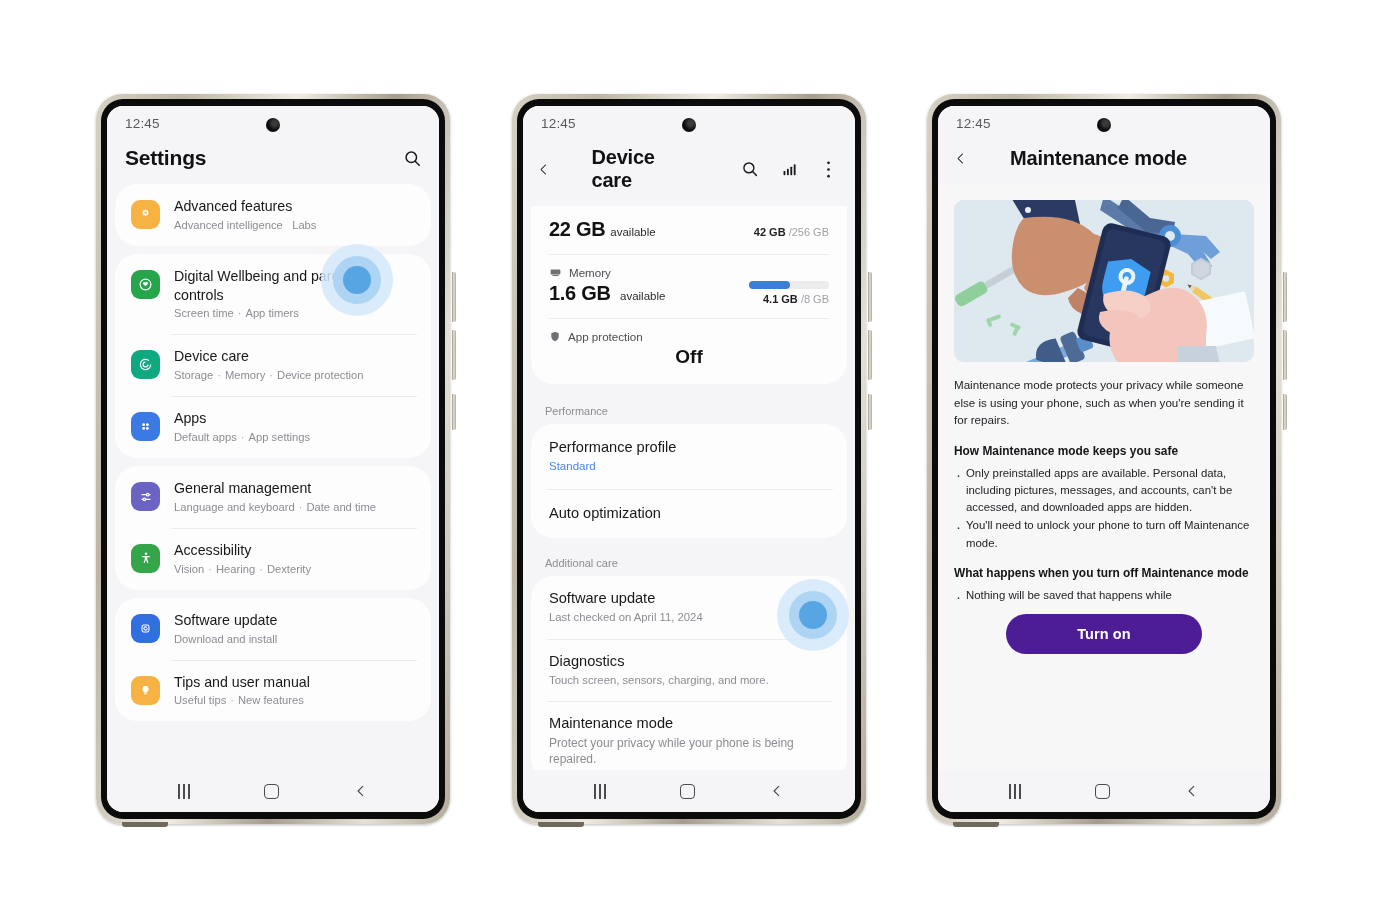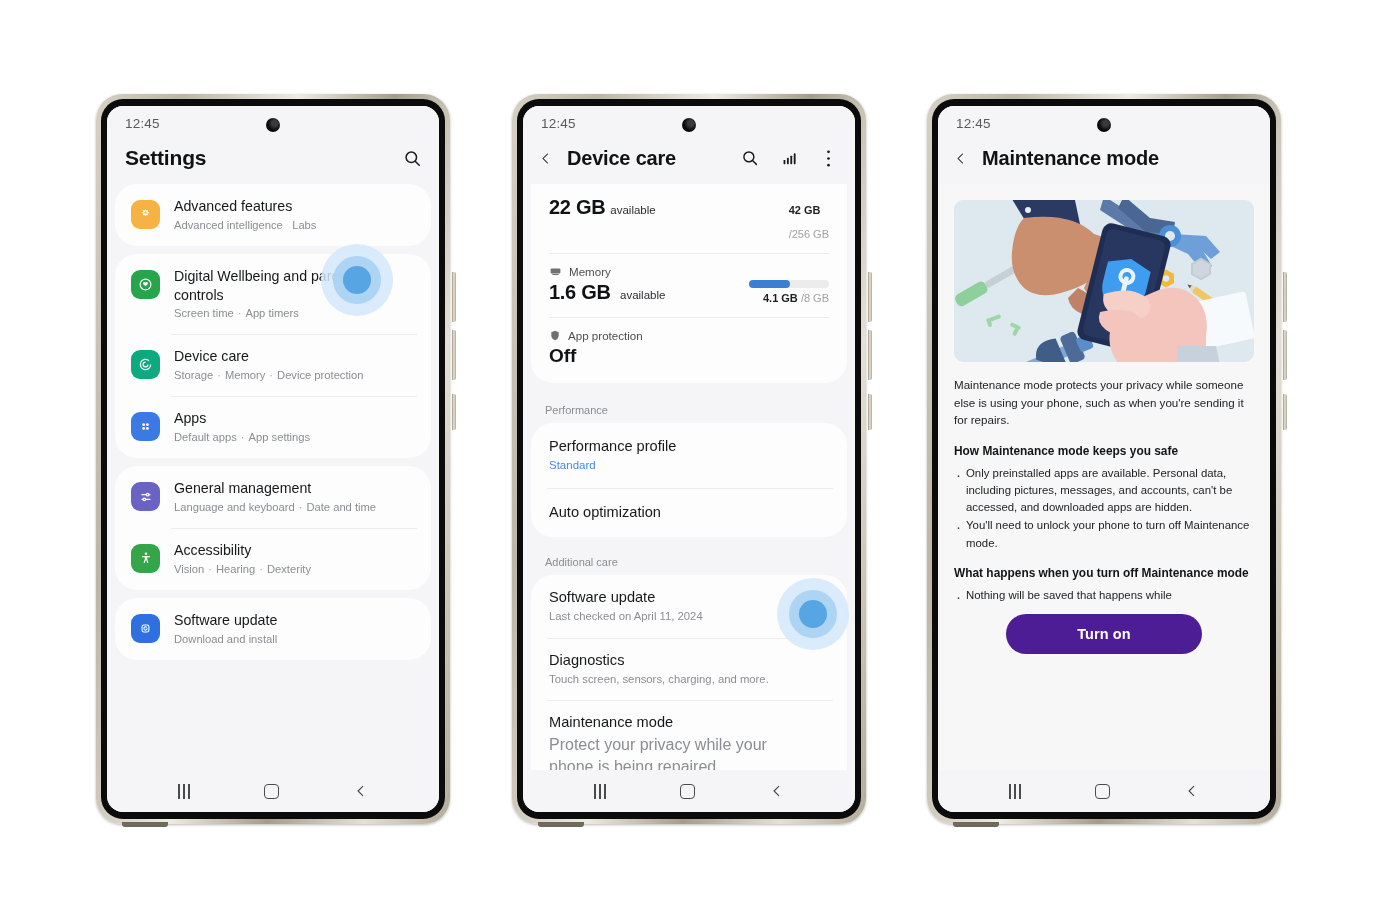--- a/index.html
+++ b/index.html
@@ -59,42 +59,42 @@
   }
   .punch {
     position: absolute; left: 50%; top: 12px; transform: translateX(-50%);
     width: 14px; height: 14px; border-radius: 50%;
     background: radial-gradient(circle at 62% 38%, #3a3a3a 0 22%, #0a0a0a 55%);
   }
 
   
   .apphdr {
     flex: 0 0 auto; background: #f5f5f7;
-    display: flex; align-items: center; padding: 6px 16px 14px 18px;
+    display: flex; align-items: center; padding: 6px 16px 14px 18px; gap: 28px;
   }
   .apphdr .title {
     font-size: 21px; font-weight: 700; color: #111214; letter-spacing: -.2px;
   }
   .apphdr.withback { padding-left: 12px; }
   .apphdr.withback .title { font-size: 20px; margin-left: 10px; }
   .hdr-spacer { flex: 1 1 auto; }
   .hdr-icons { display: flex; align-items: center; gap: 17px; }
   .icon-btn { width: 22px; height: 22px; display: flex; align-items: center; justify-content: center; }
   .back-chev { width: 22px; height: 24px; display:flex; align-items:center; justify-content:center; }
 
   
   .body {
     flex: 1 1 auto; background: #f5f5f7;
     overflow: hidden; position: relative;
   }
   .card {
     background: #fdfdfd; border-radius: 22px;
     margin: 0 8px 8px 8px; padding: 0 0;
   }
-  .card.flat-top { border-radius: 0 0 22px 22px; margin-top: 0; }
+  .card.flat-top { border-radius: 0 0 22px 22px; margin-top: 0; text-align: center; }
   .row {
     display: flex; align-items: flex-start; gap: 14px;
     padding: 13px 16px 13px 16px; position: relative;
   }
   .row + .row::before {
     content: ""; position: absolute; top: 0; left: 56px; right: 14px;
     height: 1px; background: #ececee;
   }
   .row.noicon + .row.noicon::before { left: 16px; }
   .sq-icon {
@@ -116,21 +116,21 @@
   
   .hero-row {
     padding: 12px 18px 13px 18px; position: relative;
   }
   .hero-row + .hero-row::before {
     content:""; position:absolute; top:0; left:18px; right:18px; height:1px; background:#ececee;
   }
   .hero-top { display: flex; align-items: baseline; }
   .big { font-size: 20px; font-weight: 700; color: #111214; letter-spacing: -.3px; }
   .avail { font-size: 11.5px; color: #2b2c30; margin-left: 5px; }
-  .hero-right { margin-left: auto; font-size: 11px; display: flex; align-items: baseline; flex-direction: column; }
+  .hero-right { margin-left: auto; font-size: 11px; display: flex; align-items: baseline; }
   .hero-right b { color: #1d1e21; font-weight: 700; }
   .hero-right span { color: #a0a2a7; }
   .minihdr { display: flex; align-items: center; gap: 7px; margin-bottom: 2px; }
   .minihdr .lbl { font-size: 11.6px; color: #4c4e53; }
   .bar-wrap {
     width: 80px; height: 8px; border-radius: 5px; background: #ececed; position: relative;
     margin-left: auto; margin-bottom: 4px;
   }
   .bar-fill { position: absolute; left: 0; top: 0; bottom: 0; border-radius: 5px; background: #3b7fd4; }
   .mem-right { display: flex; flex-direction: column; align-items: flex-end; margin-left: auto; }
@@ -320,20 +320,34 @@
                 <svg width="15" height="15" viewBox="0 0 24 24" fill="none" stroke="#fff" stroke-width="1.7">
                   <rect x="6.5" y="6.5" width="11" height="11" rx="2.6"></rect>
                   <path d="M14.6 12a2.6 2.6 0 1 1-.9-2" stroke-linecap="round"></path>
                 </svg>
               </div>
               <div class="rtext">
                 <div class="rtitle">Software update</div>
                 <div class="rsub">Download and install</div>
               </div>
             </div>
+            <div class="row">
+              <div class="sq-icon" style="background:#f6b343">
+                <svg width="15" height="15" viewBox="0 0 24 24" fill="#fff">
+                  <path d="M12 4.4a5 5 0 0 0-3 9v1.7h6v-1.7a5 5 0 0 0-3-9z"></path>
+                  <rect x="9.4" y="16.3" width="5.2" height="1.6" rx=".8"></rect>
+                </svg>
+              </div>
+              <div class="rtext">
+                <div class="rtitle">Tips and user manual</div>
+                <div class="rsub">
+                  <span>Useful tips</span><span class="dot">·</span><span>New features</span>
+                </div>
+              </div>
+            </div>
           </div>
         </div>
 
         <div class="navbar">
           <div class="nav-recents">
               <i></i>
               <i></i>
               <i></i>
             </div>
           <div class="nav-home"></div>
@@ -466,21 +480,21 @@
             </div>
             <div class="row noicon" style="padding:13px 18px;">
               <div class="rtext">
                 <div class="rtitle" style="font-size:14.6px;">Diagnostics</div>
                 <div class="rsub" style="font-size:11.3px;">Touch screen, sensors, charging, and more.</div>
               </div>
             </div>
             <div class="row noicon" style="padding:13px 18px;">
               <div class="rtext" style="max-width:248px;">
                 <div class="rtitle" style="font-size:14.6px;">Maintenance mode</div>
-                <div class="rsub" style="font-size:16px;">Protect your privacy while your phone is being repaired.</div>
+                <div class="rsub" style="font-size:12px;">Protect your privacy while your phone is being repaired.</div>
               </div>
             </div>
             <div style="position:absolute; right:-2px; top:3px; width:72px; height:72px;">
               <div class="ripple r1" style="left:0;top:0;width:72px;height:72px;"></div>
               <div class="ripple r2" style="left:12px;top:12px;width:48px;height:48px;"></div>
               <div class="ripple r3" style="left:22px;top:22px;width:28px;height:28px;"></div>
             </div>
           </div>
         </div>
 

